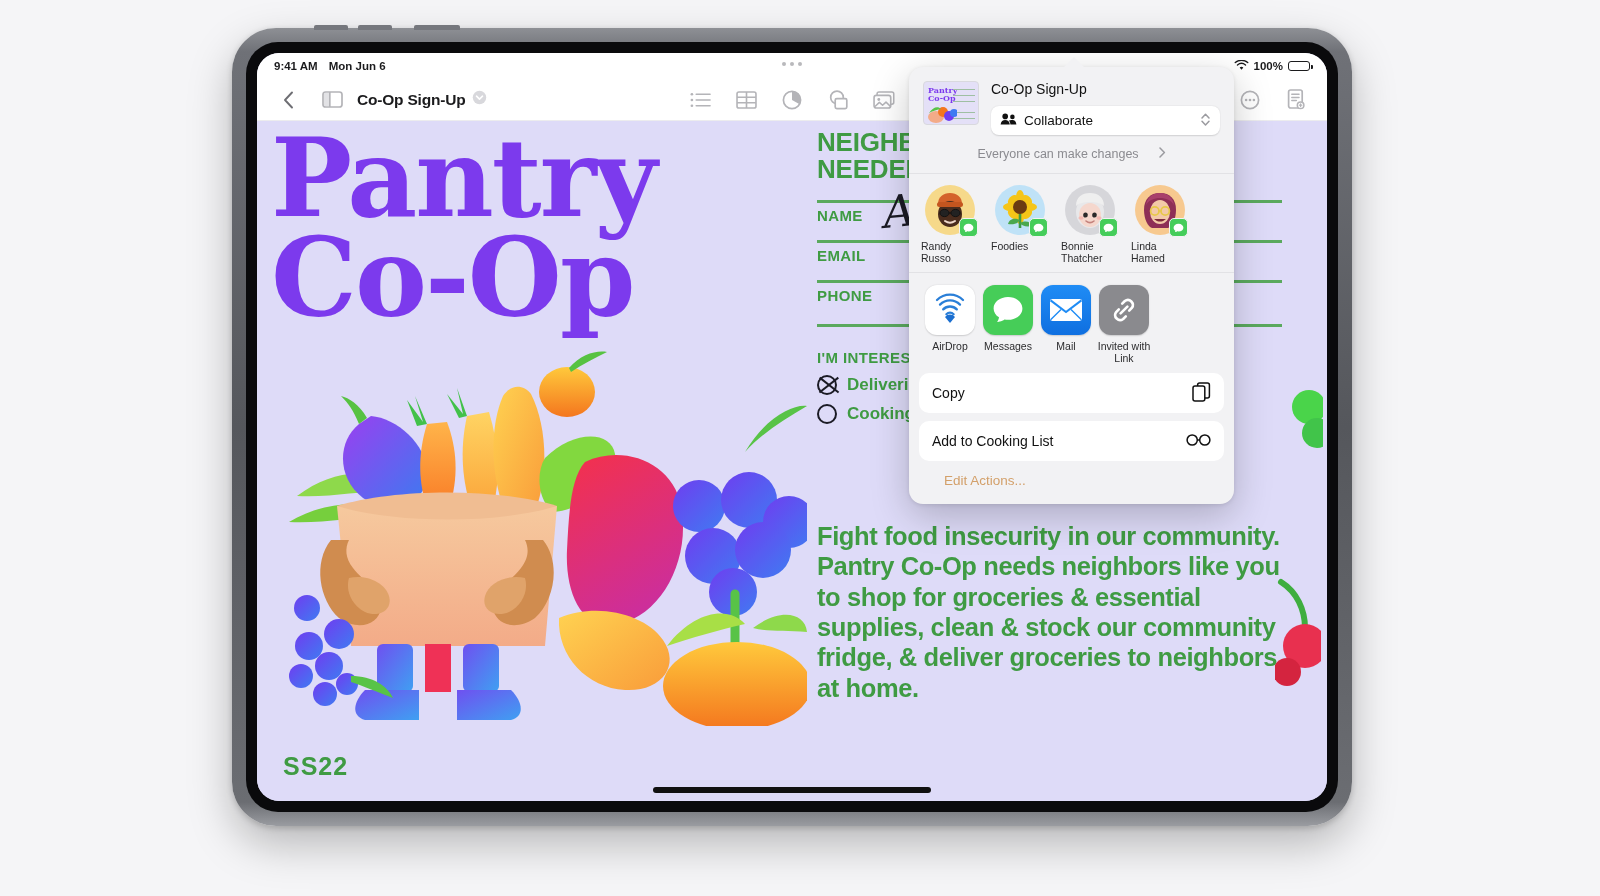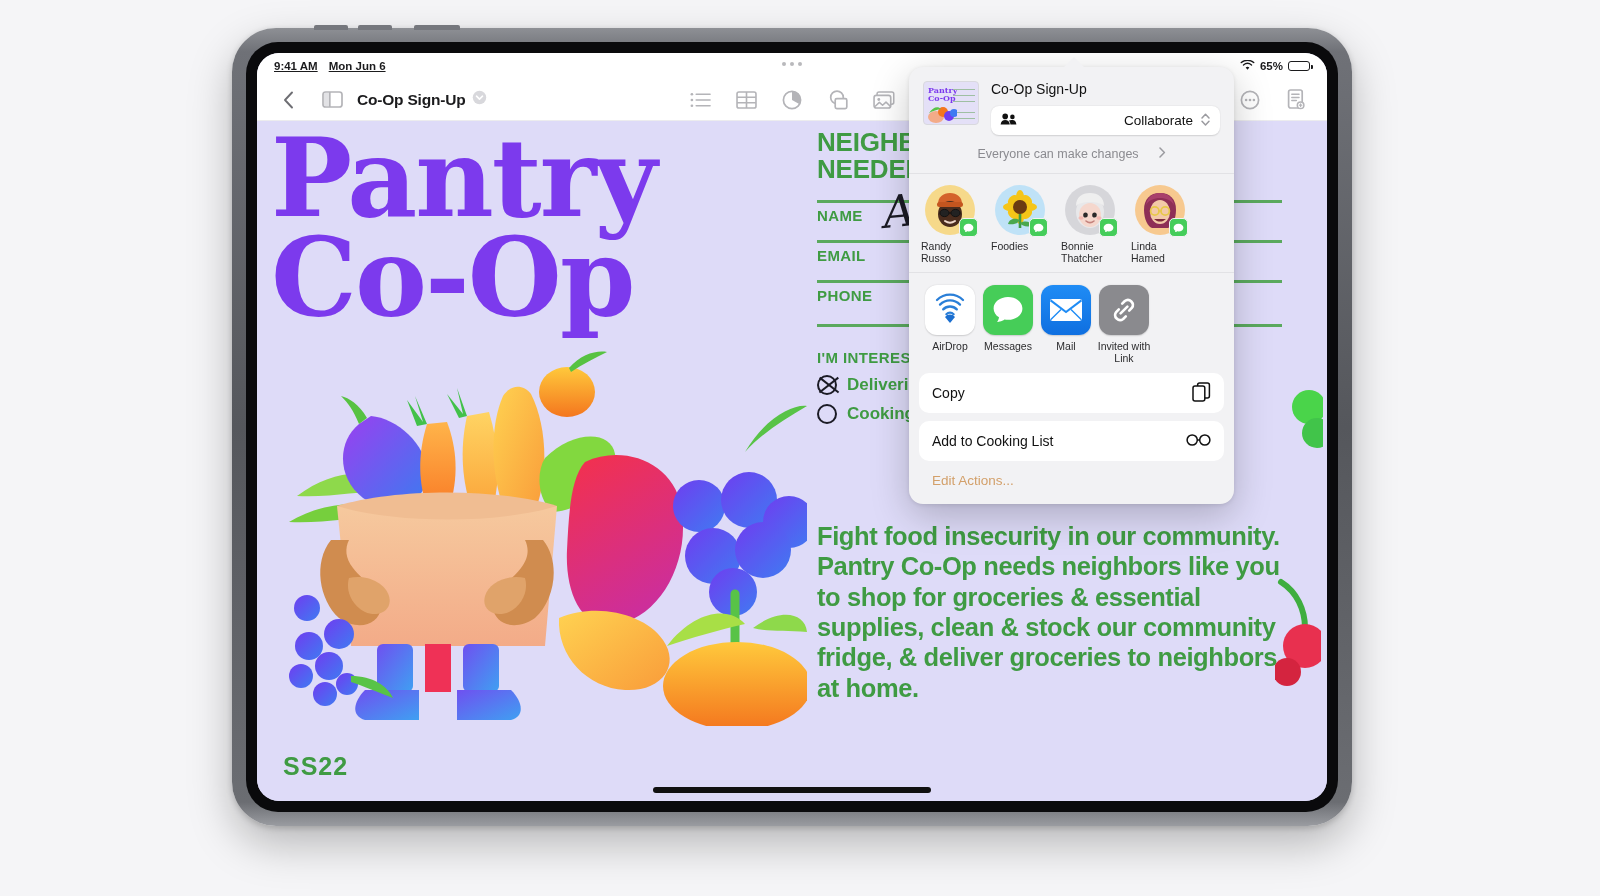--- a/index.html
+++ b/index.html
@@ -47,21 +47,21 @@
   }
 
   
   #status-bar {
     height: 26px; background: #ffffff;
     display: flex; align-items: center;
     padding: 0 17px;
     font-size: 11.5px; font-weight: bold; color: #1b1b1d;
     position: relative;
   }
-  #status-left { display: flex; gap: 11px; text-decoration: underline; }
+  #status-left { display: flex; gap: 11px; }
   #multitask-handle {
     position: absolute; left: 50%; top: 9px; transform: translateX(-50%);
     display: flex; gap: 4px;
   }
   #multitask-handle i { width: 4px; height: 4px; border-radius: 50%; background: #b9b9bc; display:block; }
   #status-right {
     margin-left: auto; display: flex; align-items: center; gap: 5px;
   }
   .battery-shell {
     width: 22px; height: 10px; border: 1.3px solid #1b1b1d; border-radius: 3px;
@@ -171,21 +171,21 @@
     font-weight:bold; color:#7c3aed; font-size:8px; line-height:1;
   }
   .thumb-line { position:absolute; right:3px; height:1px; background:#9fbfa3; width:22px; }
   #sheet-headtext { flex: 1; min-width: 0; }
   #sheet-doc-title { font-size: 14px; font-weight: normal; color: #111; margin-bottom: 9px; }
   #collab-select {
     height: 29px; background: #fff; border-radius: 8px;
     display: flex; align-items: center; padding: 0 9px; gap: 7px;
     box-shadow: 0 .5px 1.5px rgba(0,0,0,.14);
   }
-  #collab-label { flex: 1; font-size: 13.5px; text-align: right; }
+  #collab-label { flex: 1; font-size: 13.5px; }
   #perm-row {
     text-align: center; color: #8b8b90; font-size: 12.5px; padding: 2px 0 12px 0;
     display: flex; align-items: center; justify-content: center; gap: 20px;
   }
   .sheet-divider { height: 1px; background: #e2e2e5; }
 
   #contacts-row { display: flex; padding: 11px 12px 8px 12px; gap: 12px; background: #f2f2f4; overflow: hidden; }
   .contact { width: 58px; text-align: left; flex: 0 0 auto; }
   .avatar {
     width: 50px; height: 50px; border-radius: 50%; margin: 0 auto;
@@ -208,21 +208,21 @@
   }
   .app-name { font-size: 10.5px; color: #2c2c2e; line-height: 1.15; margin-top: 5px; }
 
   .action-group { background: #fff; border-radius: 10px; margin: 0 10px 8px 10px; }
   .action-row {
     height: 40px; display: flex; align-items: center; padding: 0 13px;
     font-size: 14px; color: #111; text-align: center;
   }
   .action-row .spacer { flex: 1; }
   #edit-actions {
-    color: #d3a06a; font-size: 13.5px; padding: 4px 23px 16px 23px;
+    color: #d3a06a; font-size: 13.5px; padding: 4px 23px 16px 35px;
   }
 </style>
 </head>
 <body>
 
 <div id="device-frame">
 
   <div id="device-bezel">
     <div class="top-button" id="btn-volume-up"></div>
     <div class="top-button" id="btn-volume-down"></div>
@@ -241,21 +241,21 @@
             <i></i>
         </div>
         <div id="status-right">
           <span>
             <svg width="15" height="11" viewBox="0 0 16 12">
                 <path d="M8 10.6l2-2.4a3 3 0 0 0-4 0l2 2.4z" fill="#1b1b1d"></path>
                 <path d="M3.6 5.4a7 7 0 0 1 8.8 0" stroke="#1b1b1d" stroke-width="1.5" fill="none" stroke-linecap="round"></path>
                 <path d="M1.2 2.8a10.6 10.6 0 0 1 13.6 0" stroke="#1b1b1d" stroke-width="1.5" fill="none" stroke-linecap="round"></path>
               </svg>
           </span>
-          <span>65%</span>
+          <span>100%</span>
           <span class="battery-shell"><span class="battery-fill"></span></span>
         </div>
       </div>
 
       <div id="app-toolbar">
 
         <div class="tb-icon">
           <svg width="11" height="18" viewBox="0 0 11 18">
               <path d="M9 1.5L2 9l7 7.5" stroke="#6e6e73" stroke-width="1.9" fill="none" stroke-linecap="round" stroke-linejoin="round"></path>
             </svg>

